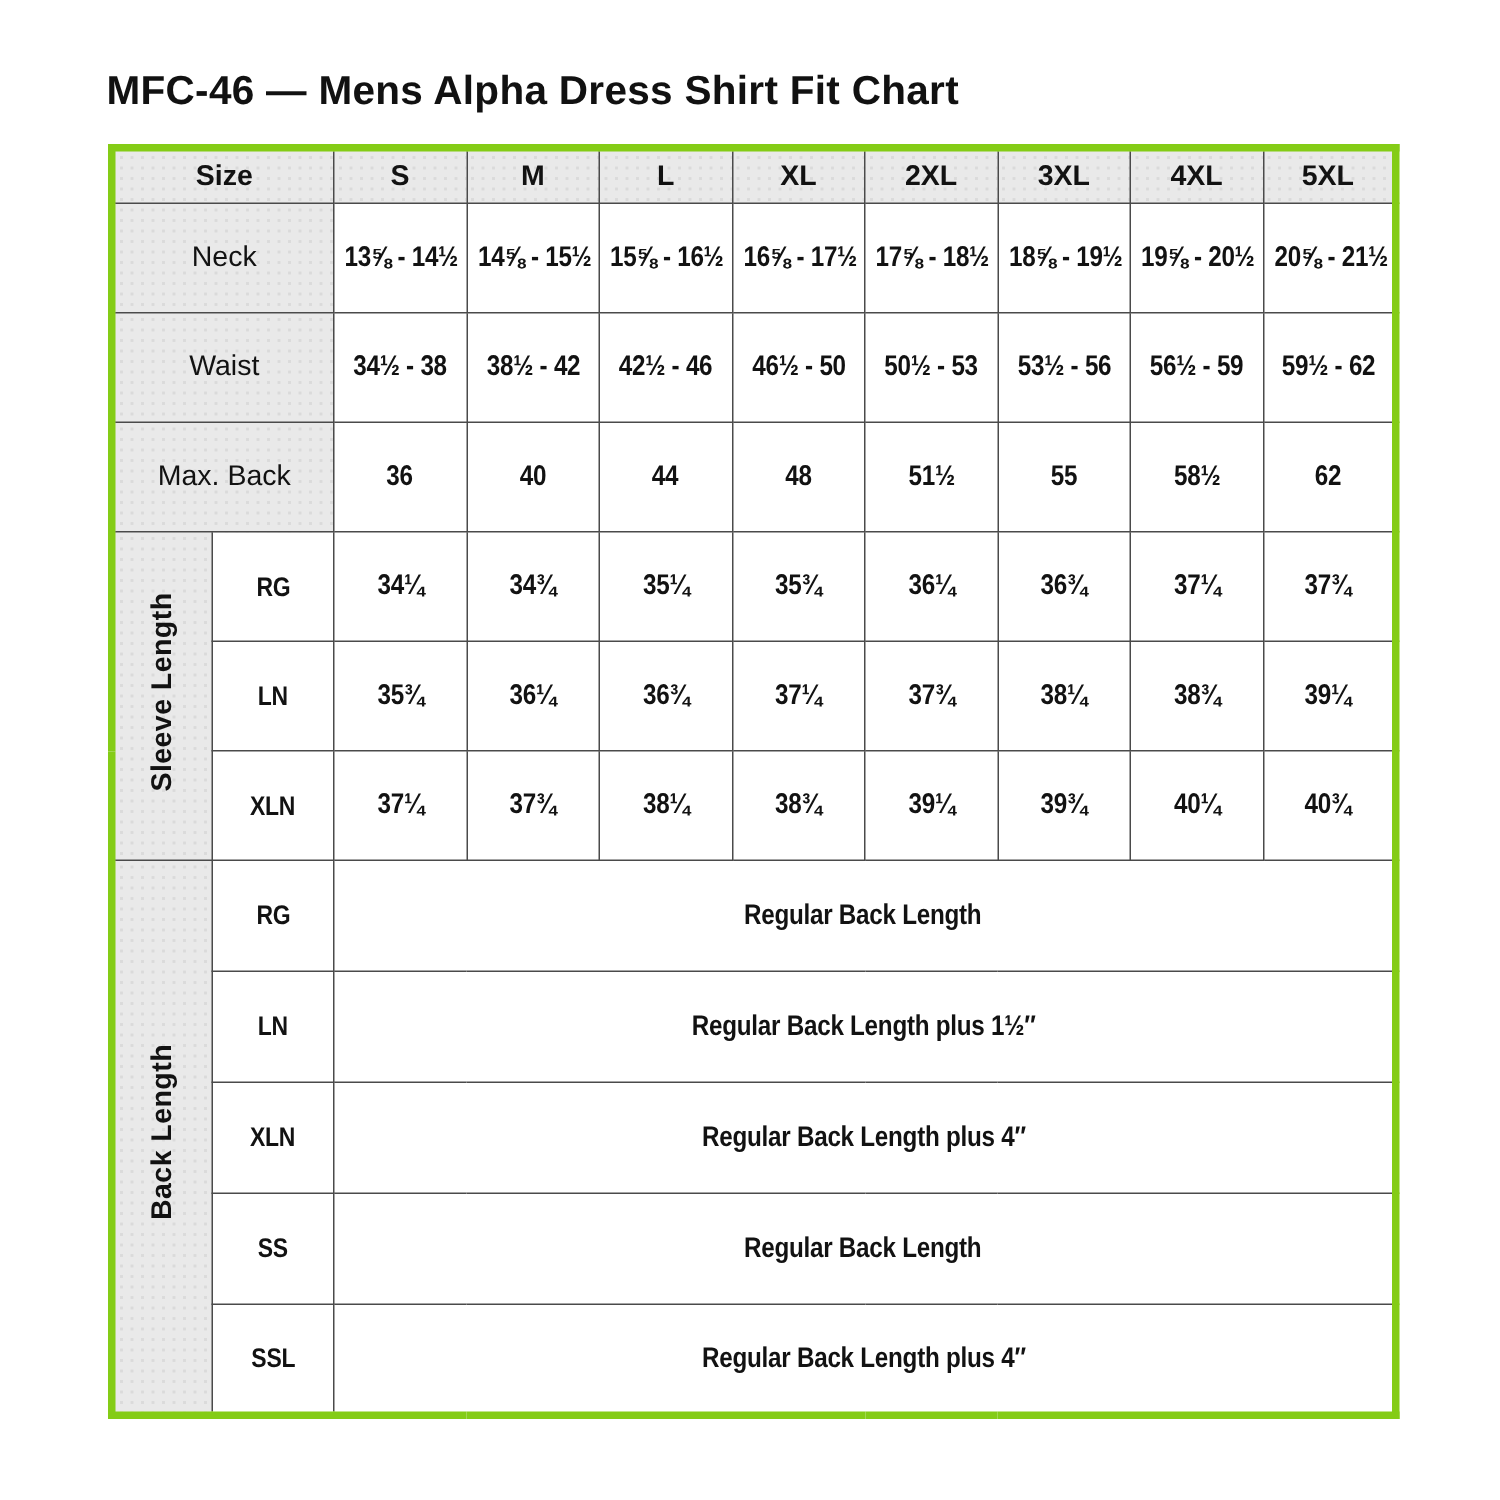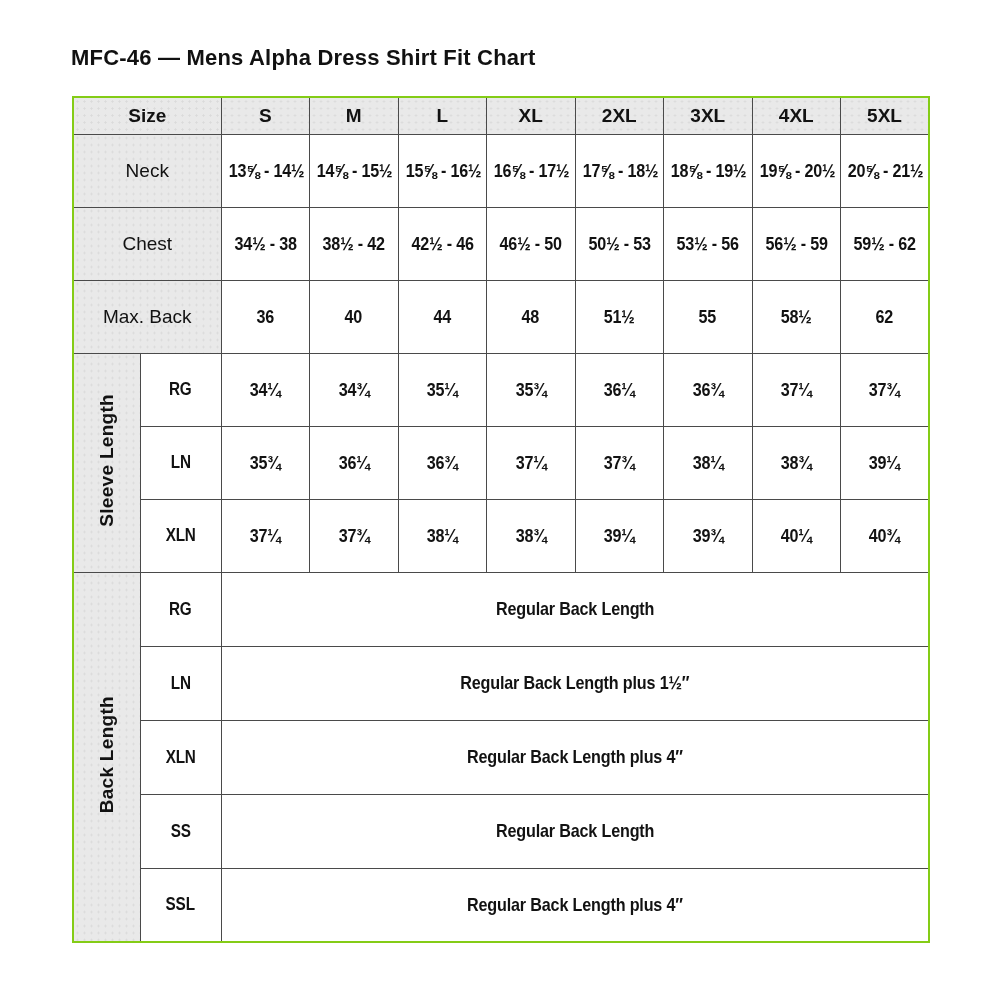--- a/index.html
+++ b/index.html
@@ -5,26 +5,26 @@
   * { box-sizing: border-box; }
   html, body { margin: 0; padding: 0; }
   body {
     width: 1000px; height: 1000px; background: #ffffff;
     font-family: "Liberation Sans", "DejaVu Sans", sans-serif;
     color: #121212;
   }
   .page { position: relative; width: 1000px; height: 1000px; overflow: hidden; background: #fff; }
   .title {
     position: absolute; left: 71px; top: 45px;
-    font-size: 22px; font-weight: 700; letter-spacing: 0.2px; color: #111;
+    font-size: 27px; font-weight: 700; letter-spacing: 0.2px; color: #111;
   }
   table.fit {
     position: absolute; left: 72px; top: 96px; width: 856px;
     border-collapse: collapse; table-layout: fixed;
-    border: 2px solid #84cc16;
+    border: 5px solid #84cc16;
   }
   th, td { border: 1px solid #4a4a4a; text-align: center; vertical-align: middle; padding: 0; }
   .gray {
     background-color: #e9e9e9;
     background-image: radial-gradient(#dadada 0.9px, rgba(0,0,0,0) 1.3px);
     background-size: 7px 7px;
   }
   tr.hrow  { height: 37px; }
   tr.r73   { height: 73px; }
   tr.r74   { height: 74px; }
@@ -80,21 +80,21 @@
       <td><span class="cond">14⅝ - 15½</span></td>
       <td><span class="cond">15⅝ - 16½</span></td>
       <td><span class="cond">16⅝ - 17½</span></td>
       <td><span class="cond">17⅝ - 18½</span></td>
       <td><span class="cond">18⅝ - 19½</span></td>
       <td><span class="cond">19⅝ - 20½</span></td>
       <td><span class="cond">20⅝ - 21½</span></td>
     </tr>
 
     <tr class="r73">
-      <th colspan="2" class="gray rl">Chest</th>
+      <th colspan="2" class="gray rl">Waist</th>
       <td><span class="cond">34½ - 38</span></td>
       <td><span class="cond">38½ - 42</span></td>
       <td><span class="cond">42½ - 46</span></td>
       <td><span class="cond">46½ - 50</span></td>
       <td><span class="cond">50½ - 53</span></td>
       <td><span class="cond">53½ - 56</span></td>
       <td><span class="cond">56½ - 59</span></td>
       <td><span class="cond">59½ - 62</span></td>
     </tr>
 

